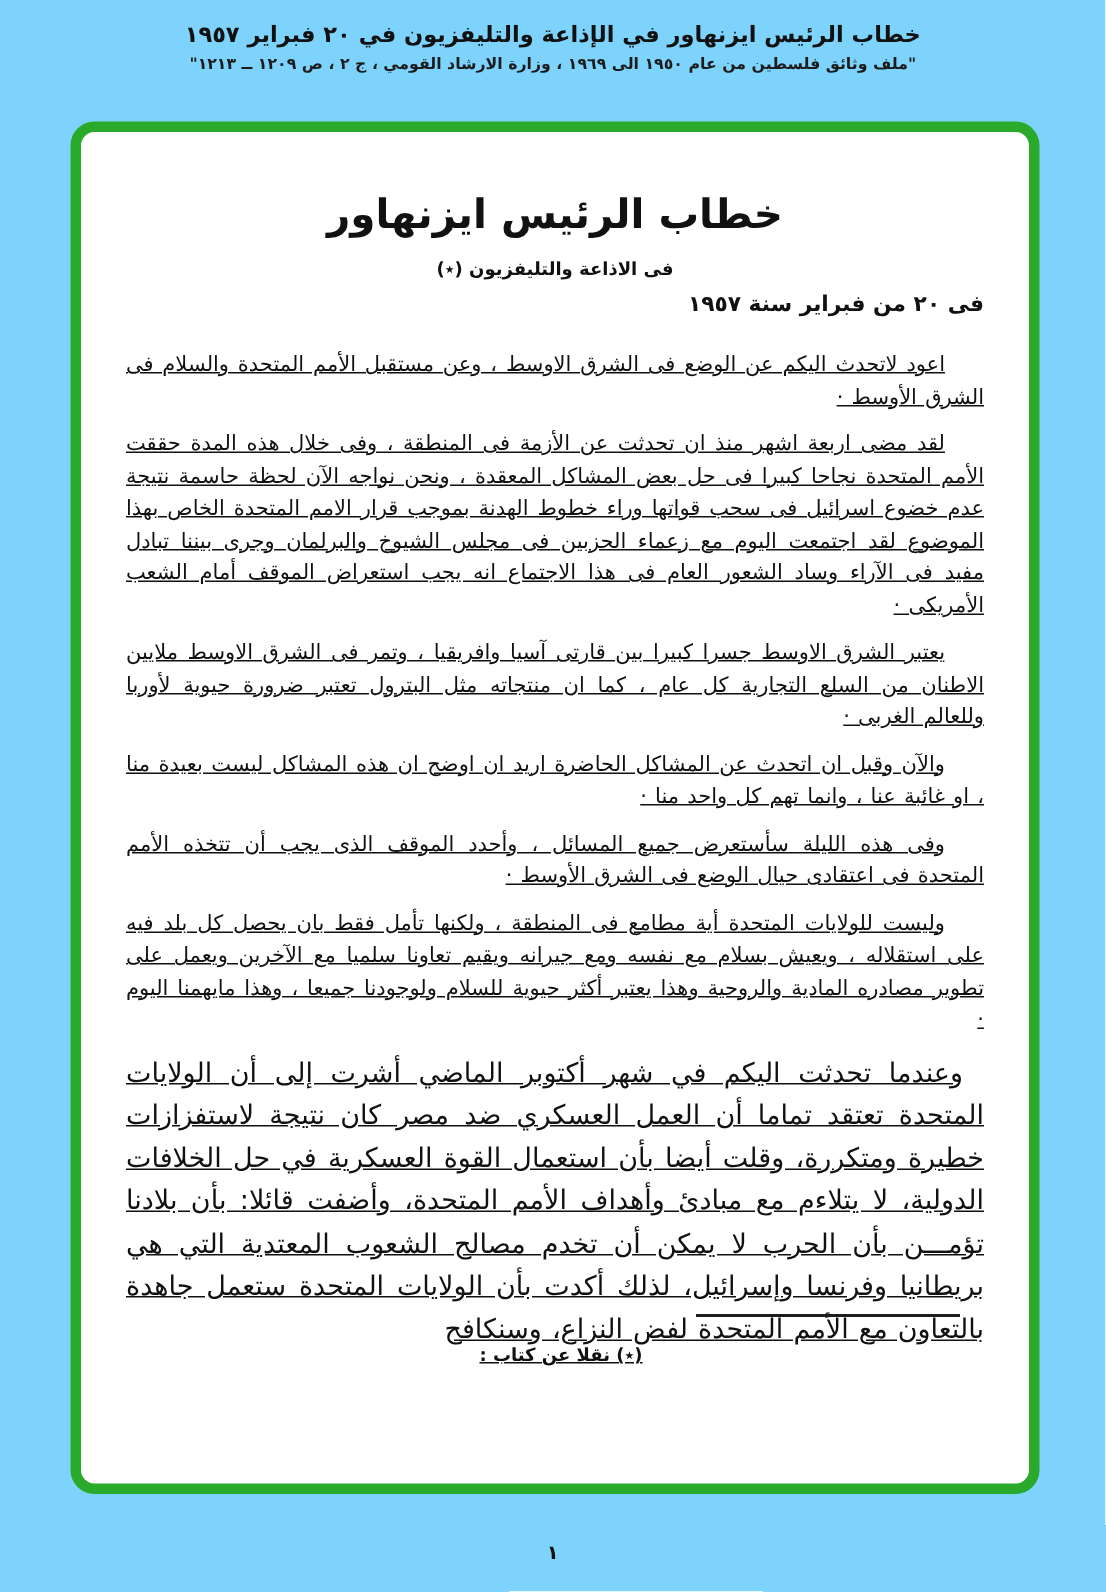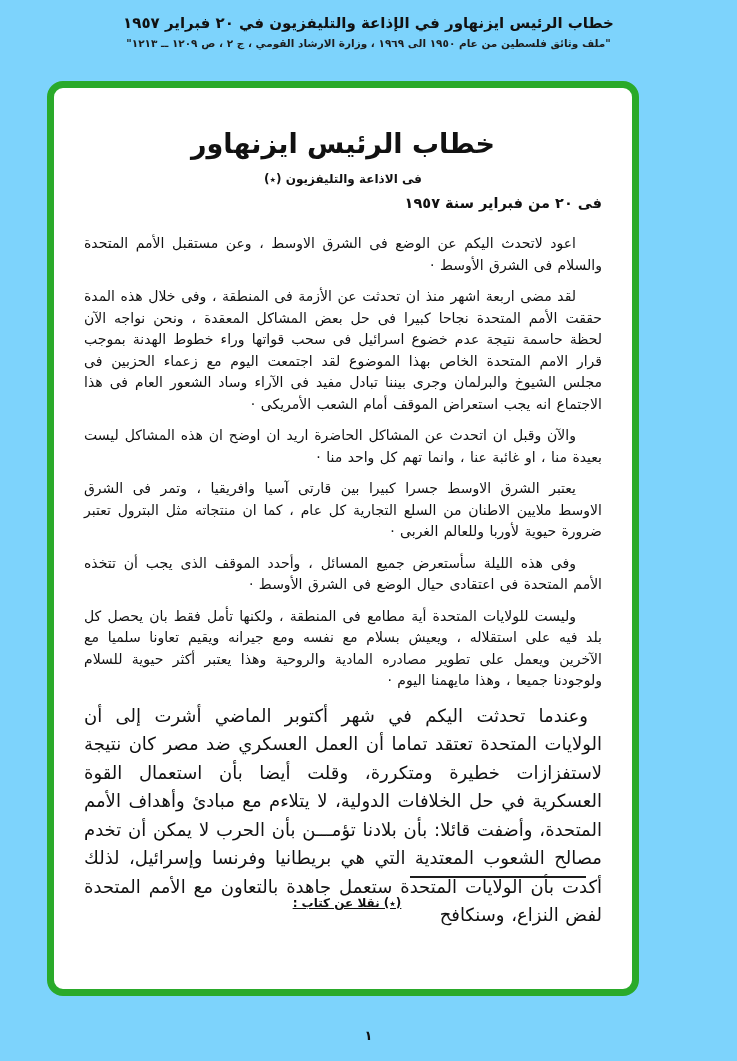--- a/index.html
+++ b/index.html
@@ -34,21 +34,21 @@
     margin-top: 5px;
     font-size: 10.5px;
     font-weight: bold;
     color: #1c1c1c;
   }
   
   .green-frame {
     position: absolute;
     left: 47px;
     top: 81px;
-    width: 592px;
+    width: 646px;
     height: 915px;
     box-sizing: border-box;
     border: 7px solid #2aaa2a;
     border-radius: 16px;
     background: #ffffff;
   }
   .frame-inner {
     position: relative;
     width: 100%;
     height: 100%;
@@ -80,20 +80,21 @@
   .doc-body {
     margin-top: 22px;
   }
   .doc-body p {
     margin: 0 0 10px 0;
     font-size: 14px;
     line-height: 21.5px;
     text-align: justify;
     text-indent: 26px;
     word-spacing: 1px;
+    text-decoration: underline;
   }
   .doc-body p.p-modern {
     margin-top: 3px;
     font-size: 18px;
     line-height: 28.5px;
     text-indent: 14px;
   }
   
   .footnote {
     position: absolute;
@@ -152,22 +153,22 @@
 
       <div class="doc-title">خطاب الرئيس ايزنهاور</div>
 
       <div class="doc-subtitle">فى الاذاعة والتليفزيون (٭)</div>
 
       <div class="doc-date">فى ٢٠ من فبراير سنة ١٩٥٧</div>
 
       <div class="doc-body">
         <p>اعود لاتحدث اليكم عن الوضع فى الشرق الاوسط ، وعن مستقبل الأمم المتحدة والسلام فى الشرق الأوسط ·</p>
         <p>لقد مضى اربعة اشهر منذ ان تحدثت عن الأزمة فى المنطقة ، وفى خلال هذه المدة حققت الأمم المتحدة نجاحا كبيرا فى حل بعض المشاكل المعقدة ، ونحن نواجه الآن لحظة حاسمة نتيجة عدم خضوع اسرائيل فى سحب قواتها وراء خطوط الهدنة بموجب قرار الامم المتحدة الخاص بهذا الموضوع لقد اجتمعت اليوم مع زعماء الحزبين فى مجلس الشيوخ والبرلمان وجرى بيننا تبادل مفيد فى الآراء وساد الشعور العام فى هذا الاجتماع انه يجب استعراض الموقف أمام الشعب الأمريكى ·</p>
+        <p>يعتبر الشرق الاوسط جسرا كبيرا بين قارتى آسيا وافريقيا ، وتمر فى الشرق الاوسط ملايين الاطنان من السلع التجارية كل عام ، كما ان منتجاته مثل البترول تعتبر ضرورة حيوية لأوربا وللعالم الغربى ·</p>
         <p>والآن وقبل ان اتحدث عن المشاكل الحاضرة اريد ان اوضح ان هذه المشاكل ليست بعيدة منا ، او غائبة عنا ، وانما تهم كل واحد منا ·</p>
-        <p>يعتبر الشرق الاوسط جسرا كبيرا بين قارتى آسيا وافريقيا ، وتمر فى الشرق الاوسط ملايين الاطنان من السلع التجارية كل عام ، كما ان منتجاته مثل البترول تعتبر ضرورة حيوية لأوربا وللعالم الغربى ·</p>
         <p>وفى هذه الليلة سأستعرض جميع المسائل ، وأحدد الموقف الذى يجب أن تتخذه الأمم المتحدة فى اعتقادى حيال الوضع فى الشرق الأوسط ·</p>
         <p>وليست للولايات المتحدة أية مطامع فى المنطقة ، ولكنها تأمل فقط بان يحصل كل بلد فيه على استقلاله ، ويعيش بسلام مع نفسه ومع جيرانه ويقيم تعاونا سلميا مع الآخرين ويعمل على تطوير مصادره المادية والروحية وهذا يعتبر أكثر حيوية للسلام ولوجودنا جميعا ، وهذا مايهمنا اليوم ·</p>
         <p class="p-modern">وعندما تحدثت اليكم في شهر أكتوبر الماضي أشرت إلى أن الولايات المتحدة تعتقد تماما أن العمل العسكري ضد مصر كان نتيجة لاستفزازات خطيرة ومتكررة، وقلت أيضا بأن استعمال القوة العسكرية في حل الخلافات الدولية، لا يتلاءم مع مبادئ وأهداف الأمم المتحدة، وأضفت قائلا: بأن بلادنا تؤمـــن بأن الحرب لا يمكن أن تخدم مصالح الشعوب المعتدية التي هي بريطانيا وفرنسا وإسرائيل، لذلك أكدت بأن الولايات المتحدة ستعمل جاهدة بالتعاون مع الأمم المتحدة لفض النزاع، وسنكافح</p>
       </div>
 
       <div class="footnote">
         <div class="footnote-rule"></div>
         <div class="footnote-row">
           <span class="footnote-ar">(٭) نقلا عن كتاب :</span>
         </div>

